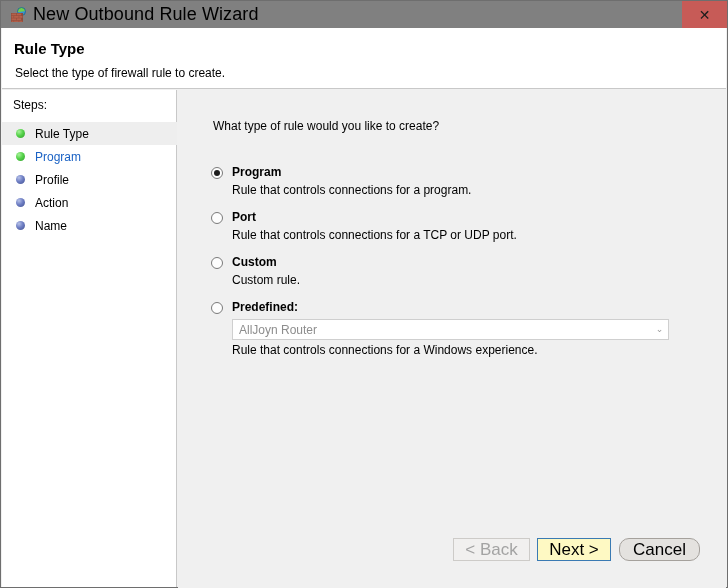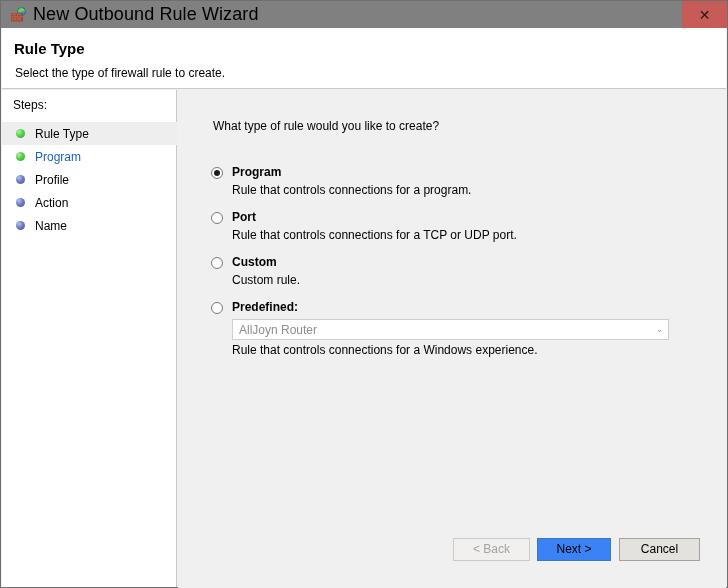--- a/index.html
+++ b/index.html
@@ -258,44 +258,44 @@
     position: absolute;
     left: 176px;
     top: 436px;
     width: 548px;
     height: 61px;
   }
   .btn {
     position: absolute;
     top: 12px;
     height: 23px;
-    font-size: 12px;
+    font-size: 17px;
     font-family: "Liberation Sans", sans-serif;
     color: #000;
     background: #e4e2df;
     border: 1px solid #a5a19c;
     box-sizing: border-box;
     cursor: pointer;
     padding: 0;
     line-height: 21px;
     text-align: center;
   }
   .btn.disabled {
     color: #a3a3a3;
     background: #f1f0ef;
     border-color: #cdcbc8;
     cursor: default;
   }
   .btn.default {
-    background: #3b82f6;
+    background: #fef9c3;
     border: 1px solid #3a7ab3;
   }
   #btn-back { left: 275px; width: 77px; }
   #btn-next { left: 359px; width: 74px; }
-  #btn-cancel { left: 441px; width: 81px; }
+  #btn-cancel { left: 441px; width: 81px; border-radius: 10px; }
 </style>
 </head>
 <body>
 
 <div class="window">
 
   <div class="titlebar">
     <div class="title-icon">
       <svg width="16" height="16" viewBox="0 0 16 16">
         <circle cx="11.5" cy="4.5" r="4" fill="#3a8fd0"></circle>

